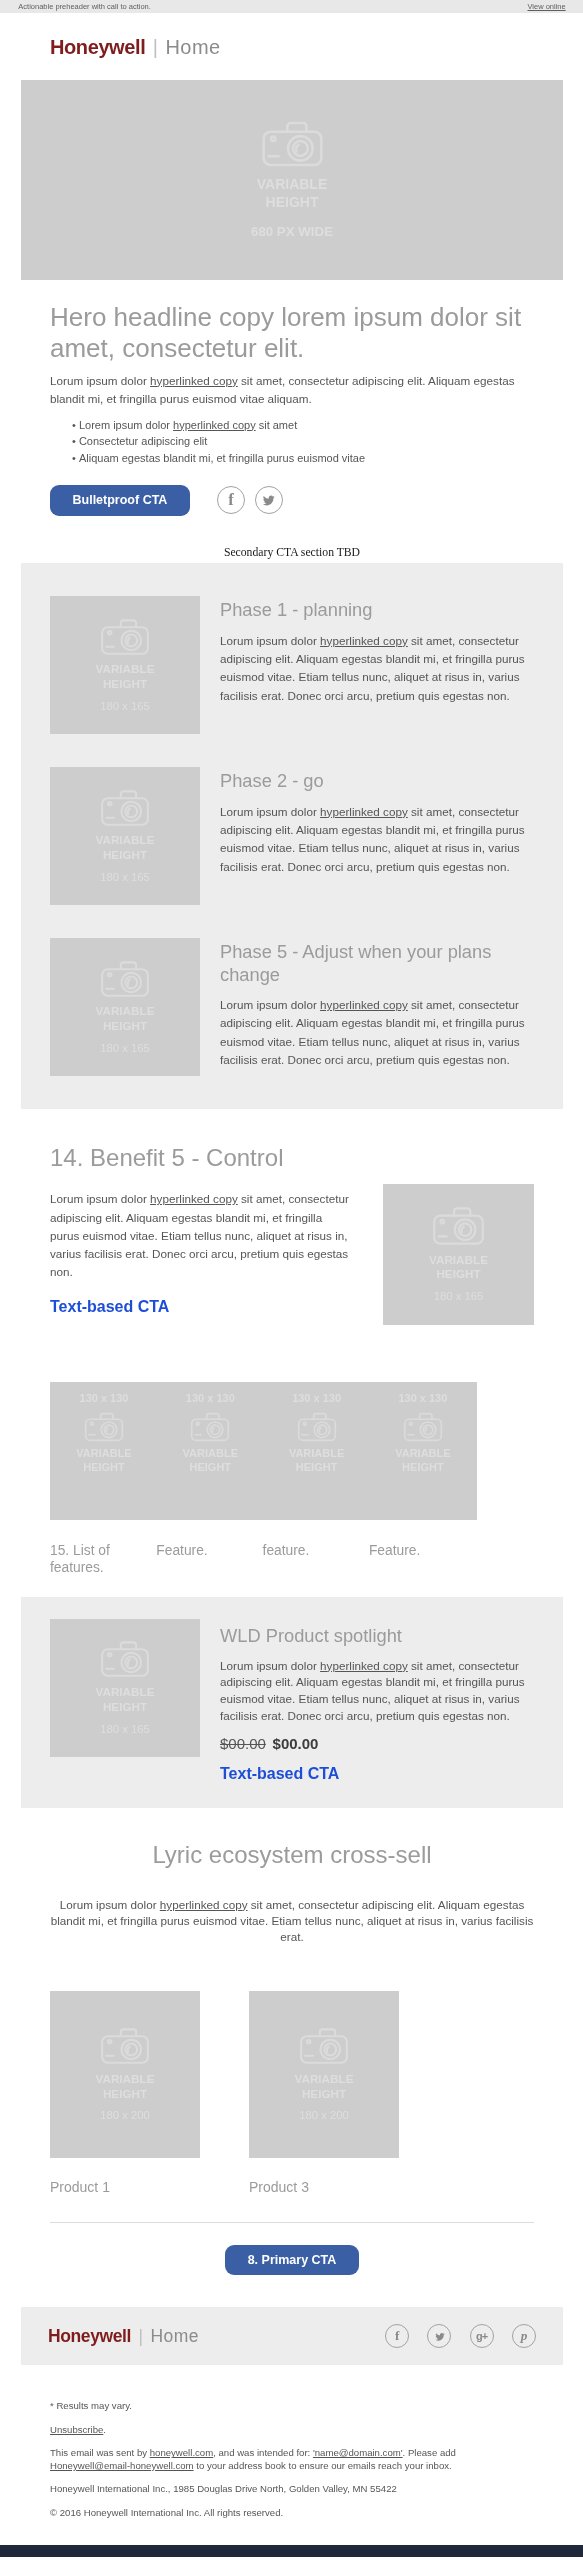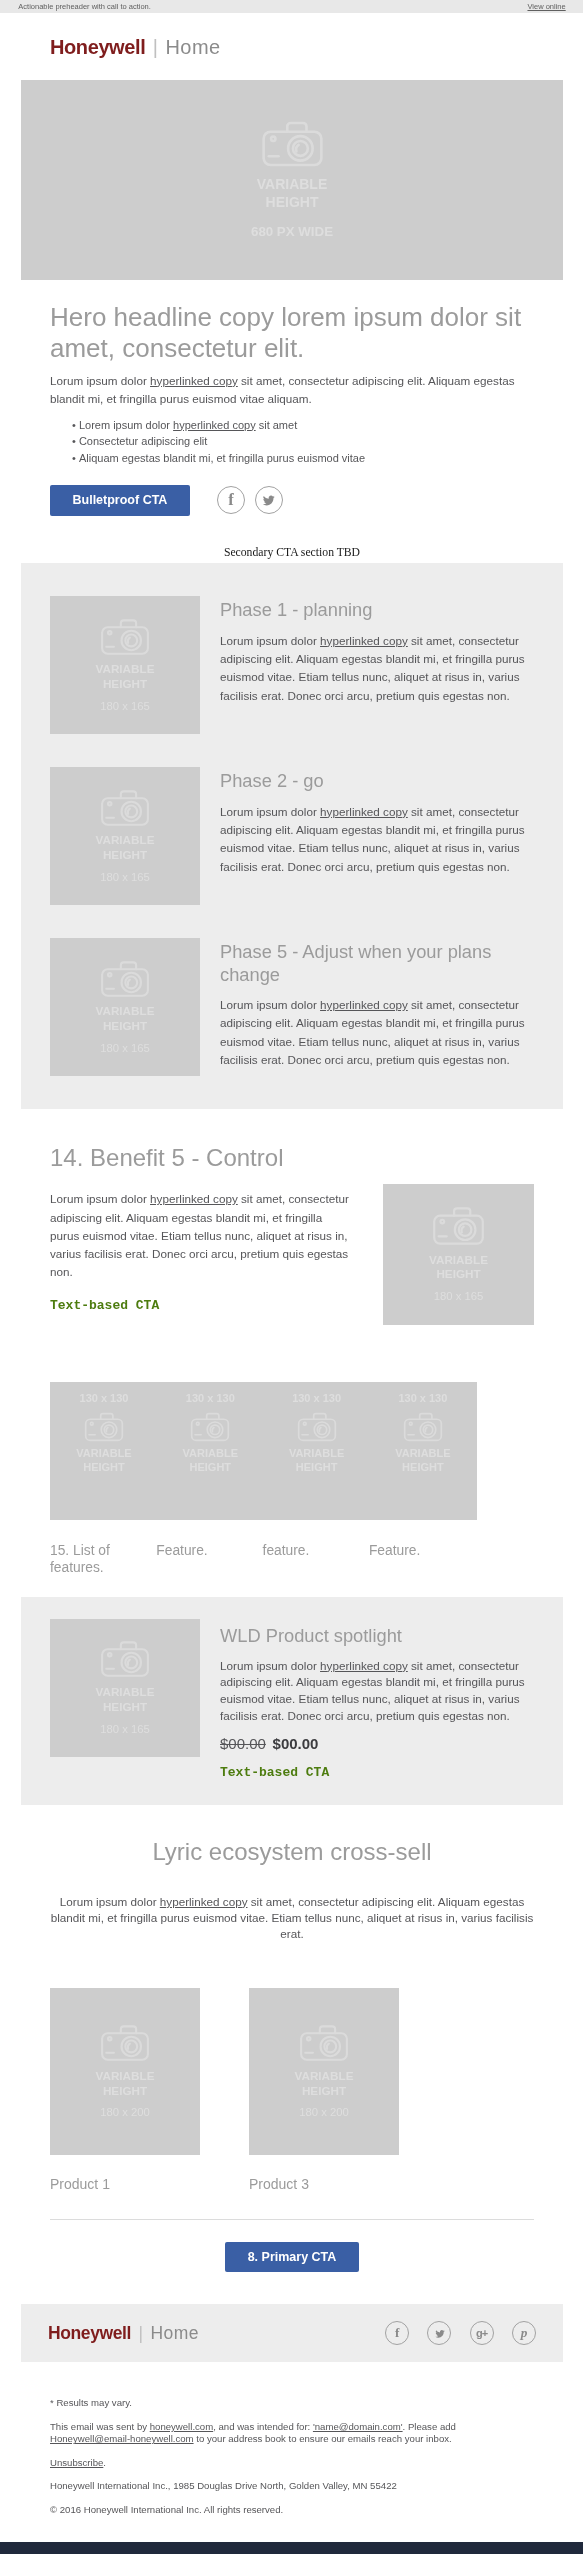--- a/index.html
+++ b/index.html
@@ -21,40 +21,40 @@
   .hero{height:200px;}
   .hero .ph-label{font-size:14px;width:6.2em;margin-top:8.3px;}
   .hero .ph-size{font-size:13.3px;font-weight:bold;margin-top:13.3px;}
   .inner{padding:0 29px;}
   h1{margin:22px 0 0;font-size:26px;line-height:31px;font-weight:normal;color:#9b9b9b;}
   .byline{margin:15px 0 0;font-size:16.7px;line-height:20px;font-weight:normal;color:#545457;}
   .body{margin:8.3px 0 0;font-size:11.7px;line-height:18.3px;color:#565659;}
   ul.bullets{margin:8.3px 0 0;padding:0 0 0 22px;list-style:none;font-size:11px;line-height:16.7px;}
   ul.bullets li::before{content:"\2022\00a0";}
   .cta-row{display:flex;align-items:center;margin-top:18.3px;}
-  .btn{background:#3a5fa5;color:#fff;font-family:"Liberation Sans",sans-serif;font-weight:bold;font-size:12.5px;border:none;border-radius:2px;padding:8.3px 22.5px;cursor:pointer;}
+  .btn{background:#3a5fa5;color:#fff;font-family:"Liberation Sans",sans-serif;font-weight:bold;font-size:12.5px;border:none;border-radius:9px;padding:8.3px 22.5px;cursor:pointer;}
   .socials{display:flex;gap:10px;margin-left:27px;}
   .circle{width:28px;height:28px;border:1.7px solid #a2a2a2;border-radius:50%;display:flex;align-items:center;justify-content:center;color:#8a8a8a;text-decoration:none;box-sizing:border-box;}
   .fb-glyph{font-family:"Liberation Serif",serif;font-weight:bold;font-size:16.7px;text-decoration:none;}
   .tw-svg{width:15px;height:15px;fill:#8a8a8a;}
   .secondary-note{margin-top:30px;text-align:center;font-family:"Liberation Serif",serif;font-size:11.7px;color:#1a1a1a;}
   
   .band{background:#ededed;margin-top:4.2px;padding:33px 33px 33px 29px;}
   .media-row{display:flex;}
   .ph-180{width:150px;height:138px;flex:none;}
   .media-text{margin-left:20px;flex:1;}
   .sec-title{font-size:18.3px;line-height:22.5px;color:#9b9b9b;margin:3.3px 0 10px;}
   .phase-row{margin-bottom:33px;}
   .phase-row:last-child{margin-bottom:0;}
   
   .benefit h3{margin:35px 0 0;font-size:24px;font-weight:normal;color:#9b9b9b;}
   .benefit-row{display:flex;margin-top:11.7px;}
   .benefit-left{flex:1;padding-right:30px;}
   .benefit-left .body{margin-top:6.7px;}
-  .text-cta{display:inline-block;margin-top:16.7px;font-size:13px;font-weight:bold;color:#4d7c0f;text-decoration:none;font-family:Liberation Mono, monospace;}
+  .text-cta{display:inline-block;margin-top:16.7px;font-size:16px;font-weight:bold;color:#1d4ed8;text-decoration:none;}
   .ph-benefit{width:151px;height:141px;flex:none;}
   
   .features{display:flex;gap:18.3px;padding:0 29px;margin-top:57px;}
   .feature{width:88px;}
   .tile{width:108px;height:138px;justify-content:flex-start;}
   .ph-size-top{color:#dedede;font-size:11px;font-weight:bold;margin-top:10px;}
   .tile .cam{margin-top:8.3px;}
   .tile .ph-label{font-size:11px;margin-top:5px;}
   .feature-label{font-size:13.8px;line-height:17.5px;color:#9b9b9b;margin-top:22px;}
   
@@ -326,22 +326,22 @@
           <span class="gp-glyph">g+</span>
         </a>
       <a class="circle">
           <span class="pin-glyph">p</span>
         </a>
     </div>
   </div>
 
   <div class="fineprint">
     <p>* Results may vary.</p>
+    <p><a>Unsubscribe</a><span>.</span></p>
     <p><span>This email was sent by </span><a>honeywell.com</a><span>, and was intended for: </span><a>'name@domain.com'</a><span>. Please add </span><a>Honeywell@email-honeywell.com</a><span> to your address book to ensure our emails reach your inbox.</span></p>
-    <p><a>Unsubscribe</a><span>.</span></p>
     <p>Honeywell International Inc., 1985 Douglas Drive North, Golden Valley, MN 55422</p>
     <p>© 2016 Honeywell International Inc. All rights reserved.</p>
   </div>
 
 </div>
 
 <div class="bottom-bar"></div>
 
 
 </body></html>

